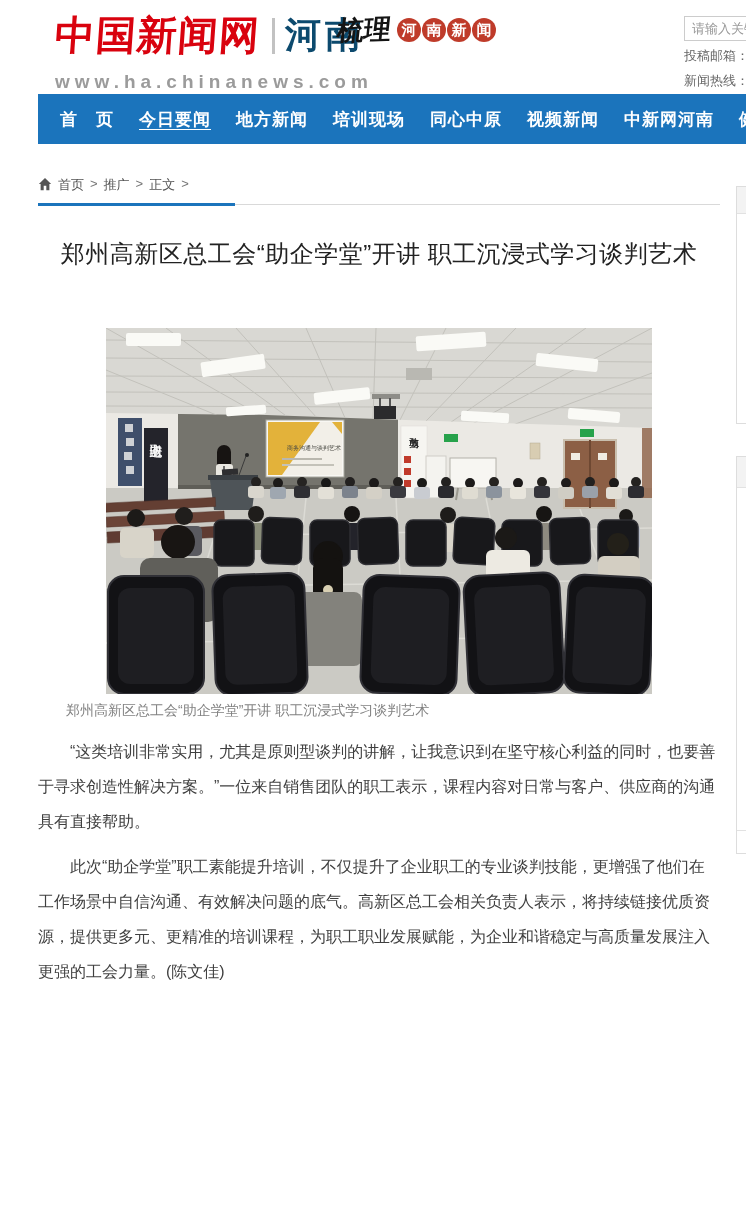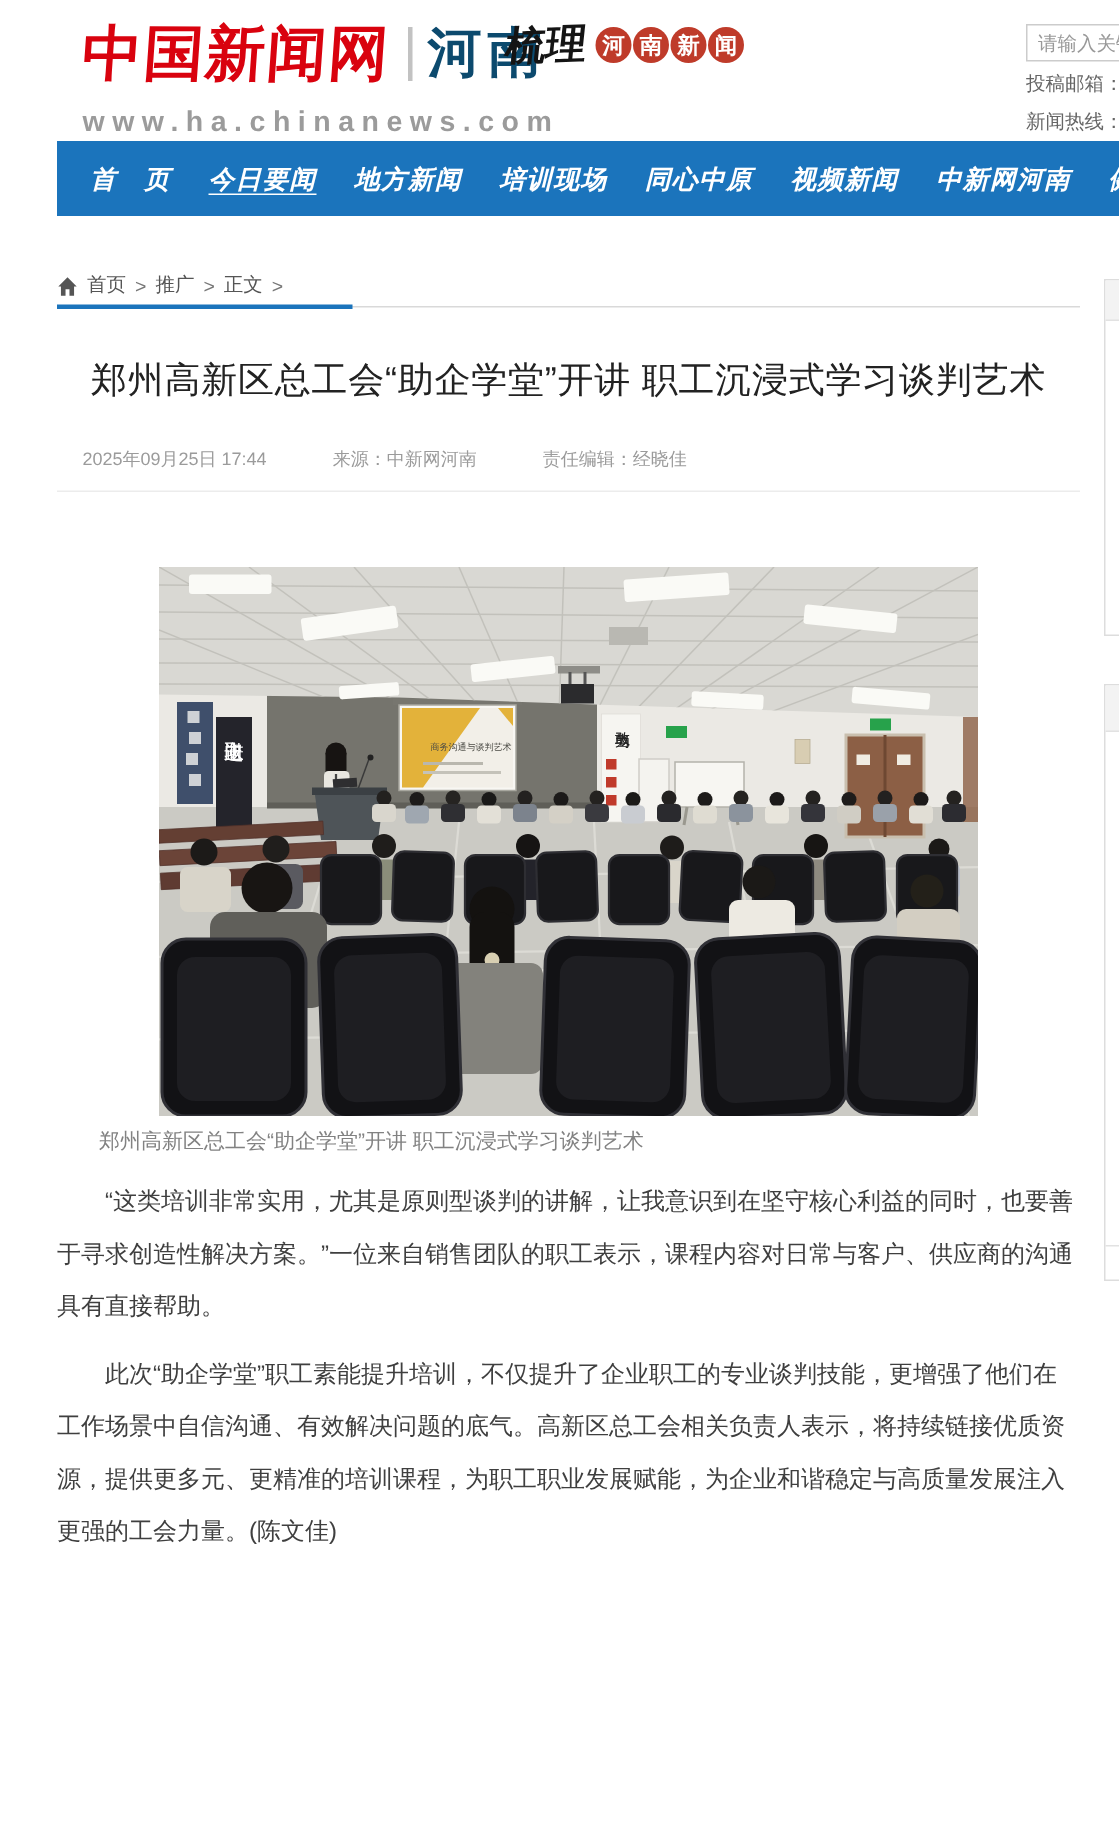--- a/index.html
+++ b/index.html
@@ -20,25 +20,25 @@
   .logo-url { color:#9b9b9b; font-size:19px; font-weight:bold; letter-spacing:5px; margin-top:8px; }
   .stamp { position:absolute; left:337px; top:12px; display:flex; align-items:center; }
   .stamp-prefix { color:#141414; font-family:"DejaVu Serif",serif; font-weight:bold; font-size:27px; transform:skewX(-8deg) rotate(-2deg); margin-right:5px; }
   .stamp-circle { width:24px; height:24px; border-radius:50%; background:#bf3b2a; color:#fff; font-size:15px; font-weight:bold; display:flex; align-items:center; justify-content:center; margin-left:1px; font-family:"DejaVu Serif",serif; }
   .search-input { position:absolute; left:684px; top:16px; width:110px; height:25px; border:1px solid #ccc; padding:0 7px; font-size:13px; color:#333; outline:none; }
   .search-input::placeholder { color:#999; }
   .contact-email { position:absolute; left:684px; top:47px; font-size:13px; color:#666; white-space:nowrap; }
   .contact-hotline { position:absolute; left:684px; top:72px; font-size:13px; color:#666; white-space:nowrap; }
   
   .nav-bar { position:absolute; top:94px; left:38px; width:708px; height:50px; background:#1b74bc; display:flex; align-items:center; padding-left:22px; overflow:hidden; }
-  .nav-item { color:#fff; font-size:17px; font-weight:bold; letter-spacing:1px; margin-right:25px; white-space:nowrap; text-decoration:none; cursor:pointer;font-style:italic; }
+  .nav-item { color:#fff; font-size:17px; font-weight:bold; letter-spacing:1px; margin-right:25px; white-space:nowrap; text-decoration:none; cursor:pointer; }
   .nav-item.current { text-decoration:underline; text-underline-offset:4px; }
   
   .content { position:absolute; top:176px; left:38px; width:682px; }
-  .breadcrumb { position:relative; height:29px; border-bottom:1px solid #d9d9d9; font-size:13px; color:#555; display:flex; align-items:center; gap:6px; }
+  .breadcrumb { position:relative; height:29px; border-bottom:1px solid #d9d9d9; font-size:13px; color:#555; display:flex; align-items:flex-start; gap:6px; }
   .breadcrumb a { color:#555; text-decoration:none; cursor:pointer; }
   .crumb-sep { color:#777; }
   .home-icon { width:14px; height:14px; display:inline-block; margin-top:1px; }
   .crumb-underline { position:absolute; left:0; bottom:-2px; width:197px; height:3px; background:#1b74bc; }
   .article-title { margin:25px 0 0 0; font-size:24px; font-weight:normal; color:#222; text-align:center; line-height:48px; letter-spacing:0.5px; }
   .article-meta { margin-top:20px; padding:0 0 12px 17px; display:flex; gap:44px; font-size:12px; color:#9b9b9b; border-bottom:1px solid #ececec; }
   .article-body { margin-top:50px; font-size:16px; line-height:35px; color:#3f3f3f; }
   .article-body p { margin:0 0 10px 0; text-indent:2em; }
   .article-photo { width:546px; height:366px; margin:8px auto 0 auto; overflow:hidden; background:#d9d8d3; }
   .photo-caption { font-size:14px; color:#828282; line-height:20px; margin:6px 0 14px 0; padding-left:28px; }
@@ -100,25 +100,20 @@
     <span class="crumb-sep">&gt;</span>
     <a>推广</a>
     <span class="crumb-sep">&gt;</span>
     <a>正文</a>
     <span class="crumb-sep">&gt;</span>
     <span class="crumb-underline"></span>
   </div>
 
   <h1 class="article-title">郑州高新区总工会“助企学堂”开讲 职工沉浸式学习谈判艺术</h1>
 
-  <div class="article-meta">
-    <span>2025年09月25日 17:44</span>
-    <span>来源：中新网河南</span>
-    <span>责任编辑：经晓佳</span>
-  </div>
 
   <div class="article-body">
 
     <div class="article-photo">
       <svg viewBox="0 0 546 366" width="546" height="366">
 
         <g>
           <rect x="0" y="80" width="546" height="110" fill="#ebe9e4"></rect>
           <line x1="292" y1="170" x2="546" y2="164" stroke="#c6c4bd" stroke-width="2"></line>
         </g>

